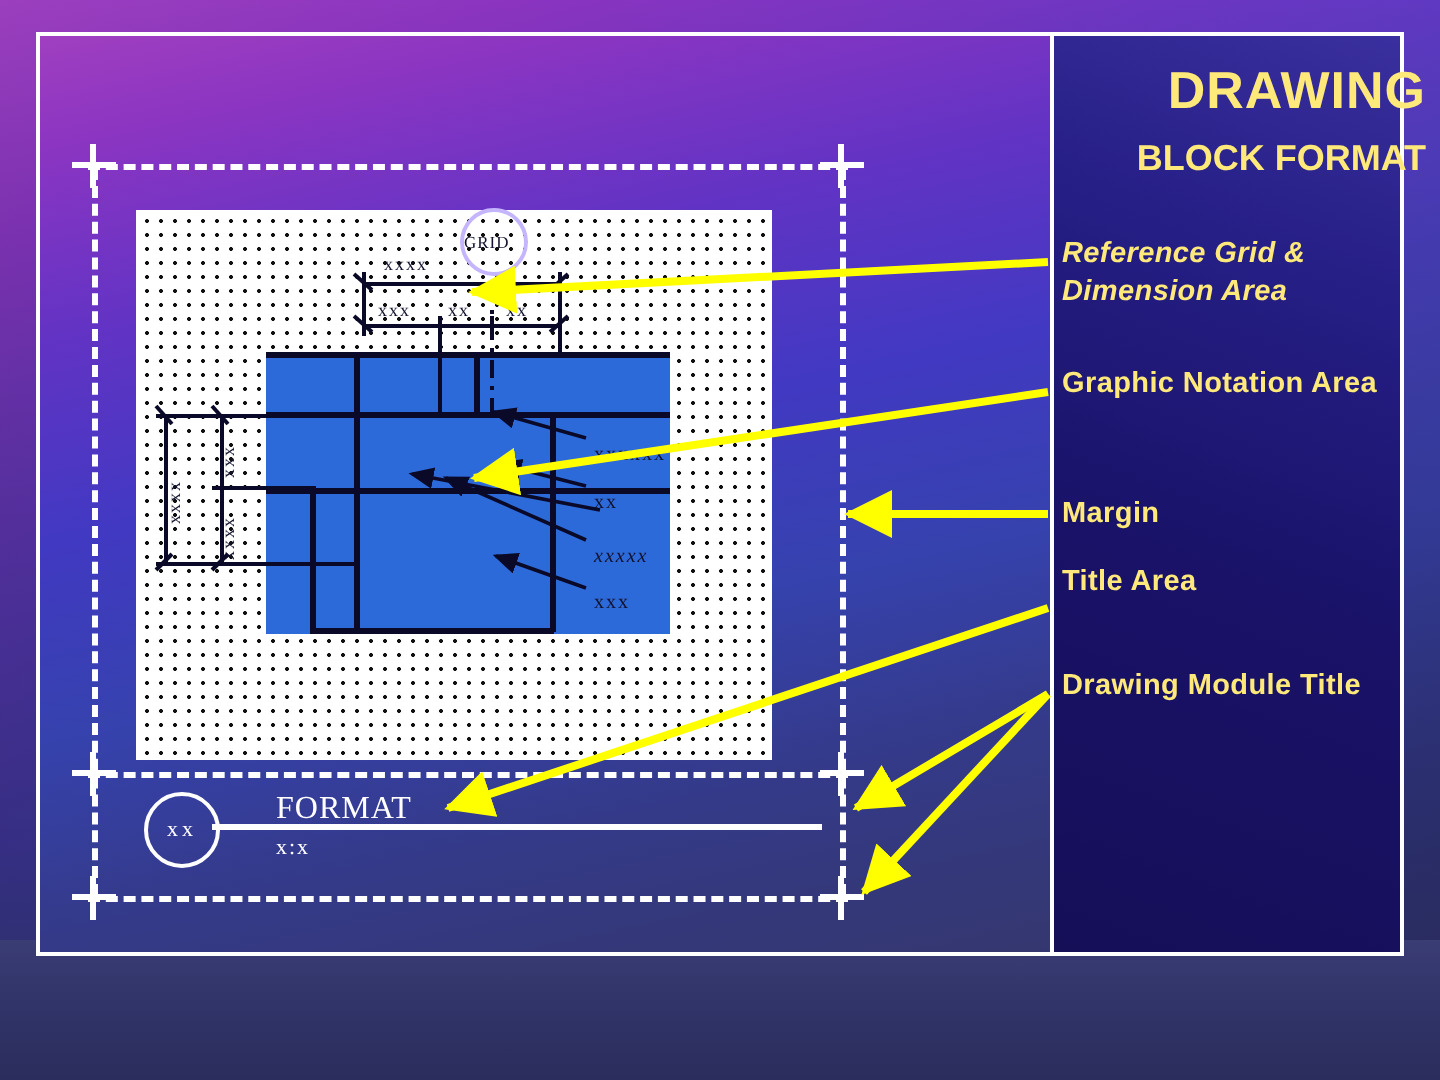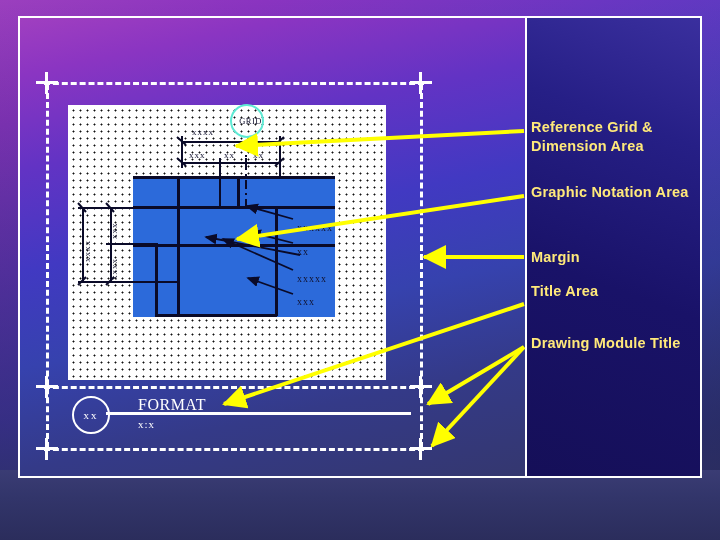--- a/index.html
+++ b/index.html
@@ -49,21 +49,21 @@
   }
   .title-sub{
     position:absolute;left:520px;top:68px;width:193px;
     color:#ffe97a;font-size:18px;font-weight:bold;
     text-align:right;line-height:22px;
   }
   .legend{
     position:absolute;color:#ffe97a;font-size:14.5px;font-weight:bold;
     line-height:19px;letter-spacing:.2px;
   }
-  .lg1{left:531px;top:118px;width:170px;}
+  .lg1{left:531px;top:118px;width:170px;font-style:italic;}
   .lg2{left:531px;top:183px;width:170px;}
   .lg3{left:531px;top:248px;width:170px;}
   .lg4{left:531px;top:282px;width:170px;}
   .lg5{left:531px;top:334px;width:170px;}
 
   
   .dash-h{
     position:absolute;height:0;border-top:3px dashed #ffffff;
   }
   .dash-v{
@@ -99,23 +99,23 @@
     position:absolute;color:#12122e;font-size:9px;
     font-family:"Liberation Serif", serif;letter-spacing:1px;white-space:nowrap;
     transform:rotate(-90deg);transform-origin:left top;
   }
   .leadtxt{
     position:absolute;color:#12122e;font-size:10px;
     font-family:"Liberation Serif", serif;letter-spacing:1px;white-space:nowrap;
   }
   .gridcircle{
     position:absolute;left:230px;top:104px;width:30px;height:30px;
-    border:2px solid #5eead4;border-radius:50%;
+    border:2px solid #c4b5fd;border-radius:50%;
     color:#12122e;font-size:8.5px;font-family:"Liberation Serif", serif;
-    display:flex;align-items:center;justify-content:flex-end;letter-spacing:.5px;
+    display:flex;align-items:center;justify-content:flex-start;letter-spacing:.5px;
   }
 
   
   .sec-circle{
     position:absolute;left:72px;top:396px;width:34px;height:34px;
     border:2.5px solid #ffffff;border-radius:50%;
     color:#ffffff;font-size:11px;font-family:"Liberation Serif", serif;
     display:flex;align-items:center;justify-content:center;letter-spacing:2px;
   }
   .sec-line{position:absolute;height:2.5px;background:#ffffff;}
@@ -198,21 +198,21 @@
   <span class="dimtxt-rot" style="left:82px;top:262px;">xxxx</span>
   <span class="dimtxt-rot" style="left:109px;top:239px;">xxx</span>
   <span class="dimtxt-rot" style="left:109px;top:280px;">xxxx</span>
 
   <div class="gridcircle">
     <span>GRID</span>
   </div>
 
   <span class="leadtxt" style="left:297px;top:222px;">xxxxxx</span>
   <span class="leadtxt" style="left:297px;top:246px;">xx</span>
-  <span class="leadtxt" style="left:297px;top:273px;">xxxxx</span>
+  <span class="leadtxt" style="left:297px;top:273px;font-style:italic;">xxxxx</span>
   <span class="leadtxt" style="left:297px;top:296px;">xxx</span>
 
   <div class="sec-circle">
     <span>xx</span>
   </div>
   <div class="sec-line" style="left:106px;top:412px;width:305px;"></div>
   <span class="sec-word">FORMAT</span>
   <span class="sec-scale">x:x</span>
 
   <svg class="overlay" viewBox="0 0 720 540">
@@ -256,20 +256,22 @@
       <line x1="524" y1="196" x2="237" y2="239"></line>
       <line x1="524" y1="257" x2="424" y2="257"></line>
       <line x1="524" y1="304" x2="224" y2="404"></line>
       <line x1="524" y1="347" x2="428" y2="404"></line>
       <line x1="524" y1="347" x2="432" y2="446"></line>
     </g>
   </svg>
 
   <div class="outer-frame"></div>
 
+  <div class="title-main">DRAWING</div>
+  <div class="title-sub">BLOCK FORMAT</div>
 
   <div class="legend lg1">Reference Grid &amp; Dimension Area</div>
   <div class="legend lg3">Margin</div>
   <div class="legend lg2">Graphic Notation Area</div>
   <div class="legend lg4">Title Area</div>
   <div class="legend lg5">Drawing Module Title</div>
 
 </div>
 
 </body></html>

